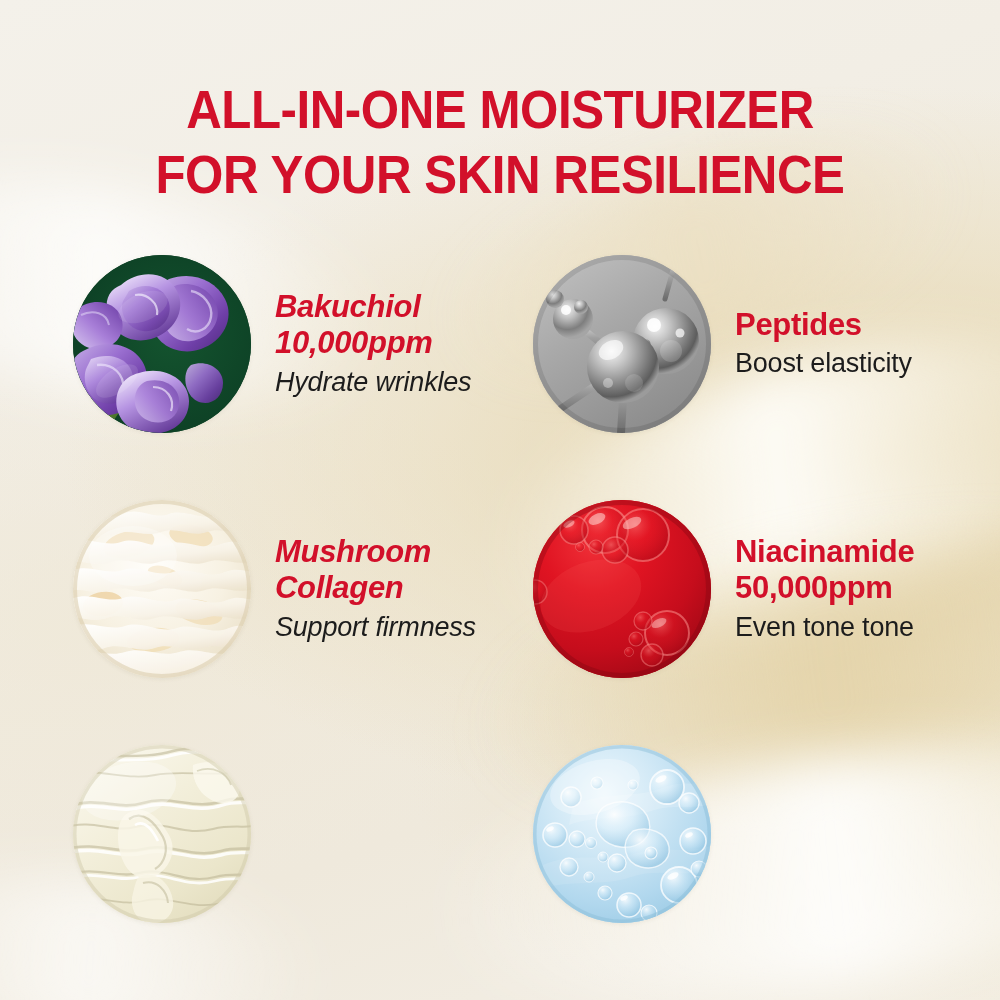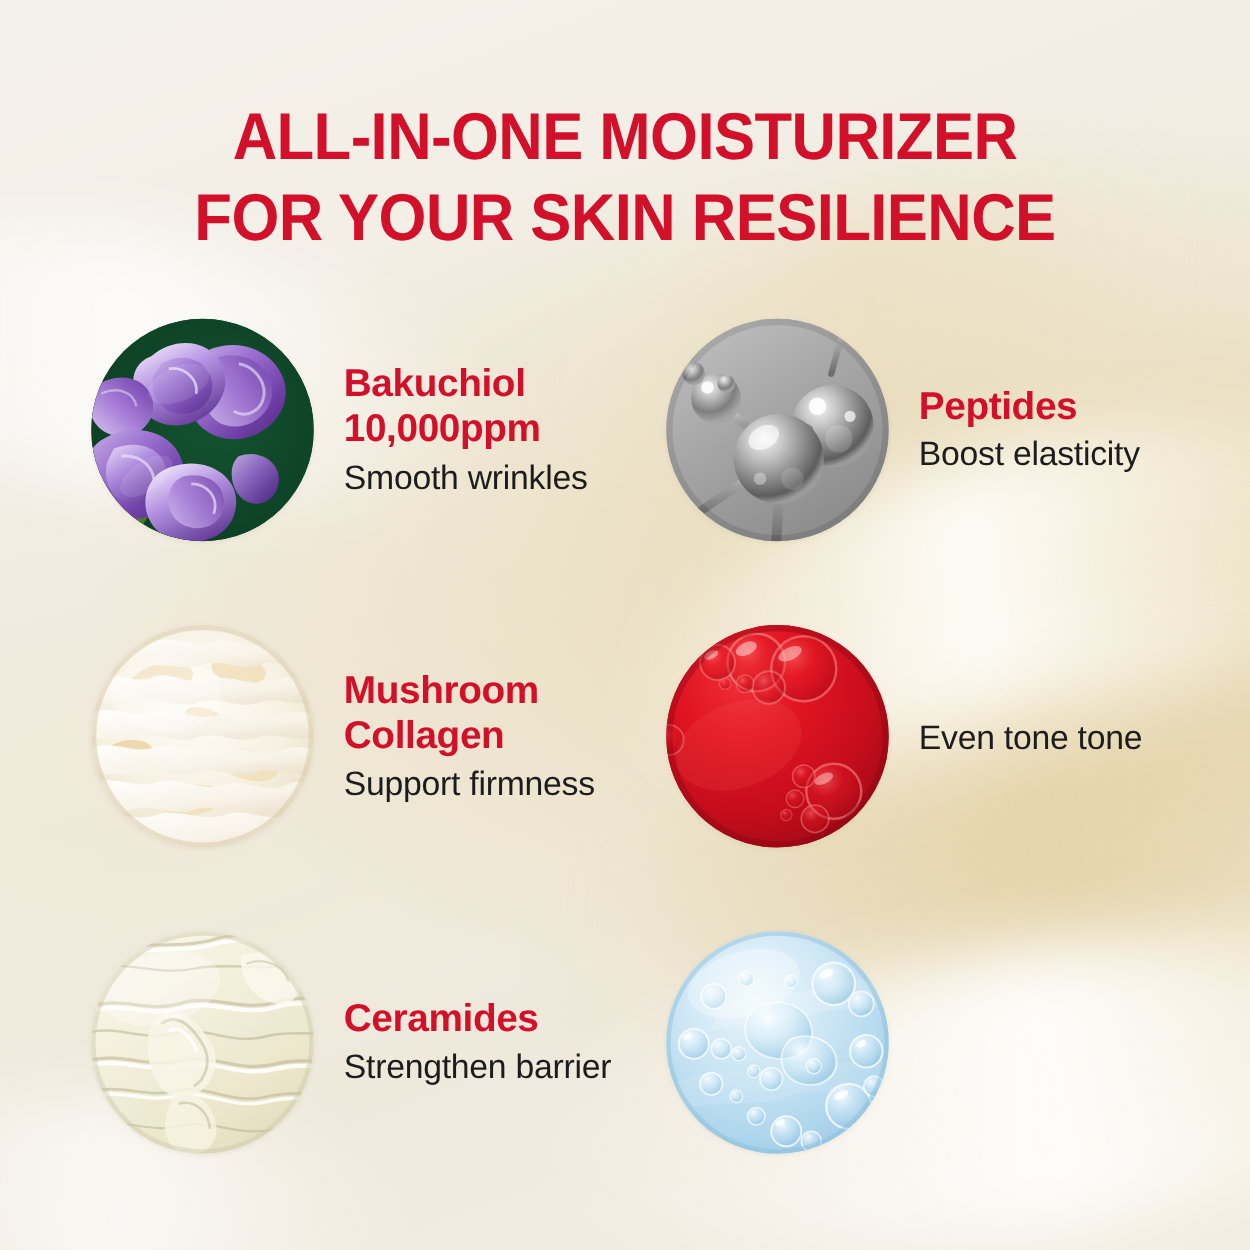--- a/index.html
+++ b/index.html
@@ -51,21 +51,21 @@
     letter-spacing:-0.5px;
     transform: scaleX(.93);
   }
   .headline .hl-line { display:block; white-space:nowrap; }
 
   
   .grid {
     position:absolute; top:255px; left:0; width:1000px; height:720px;
   }
   .cell { position:absolute; display:flex; align-items:center; }
-  .col-l { left:73px; }
+  .col-l { left:73px;font-style:italic; }
   .col-r { left:533px; }
   .row-1 { top:0px; }
   .row-2 { top:245px; }
   .row-3 { top:490px; }
 
   .thumb {
     width:178px; height:178px; border-radius:50%;
     flex:0 0 178px; position:relative; overflow:hidden;
     box-shadow: 0 1px 4px rgba(120,105,70,.10);
   }
@@ -164,21 +164,21 @@
 
         <path d="M118 110 C134 104 150 114 150 128 C150 144 136 152 124 146 C112 140 108 118 118 110 Z" fill="url(#petA)" opacity=".92"></path>
 
         <ellipse cx="70" cy="52" rx="26" ry="14" fill="#ffffff" opacity=".10" transform="rotate(-22 70 52)"></ellipse>
         <ellipse cx="44" cy="126" rx="24" ry="12" fill="#ffffff" opacity=".10" transform="rotate(-34 44 126)"></ellipse>
       </svg>
     </div>
     <div class="txt">
       <div class="name">Bakuchiol
 10,000ppm</div>
-      <div class="desc">Smooth wrinkles</div>
+      <div class="desc">Hydrate wrinkles</div>
     </div>
   </div>
 
   <div class="cell col-l row-2">
     <div class="thumb t-mushroom">
       <svg viewBox="0 0 178 178" preserveAspectRatio="xMidYMid slice">
         <defs>
           <radialGradient id="mshBg" cx="45%" cy="36%" r="76%">
             <stop offset="0%" stop-color="#fffdf8"></stop>
             <stop offset="55%" stop-color="#f7f1e2"></stop>
@@ -325,20 +325,22 @@
           <circle cx="103" cy="139" r="7" fill="url(#bubR)" stroke="#ff9c96" stroke-opacity=".4" stroke-width="1.2"></circle>
           <circle cx="119" cy="155" r="11" fill="url(#bubR)" stroke="#ff9c96" stroke-opacity=".42" stroke-width="1.4"></circle>
           <circle cx="96" cy="152" r="4.5" fill="url(#bubR)" stroke="#ff9c96" stroke-opacity=".35" stroke-width="1"></circle>
         </g>
 
         <ellipse cx="58" cy="96" rx="52" ry="34" fill="#ff6a66" opacity=".14" transform="rotate(-20 58 96)"></ellipse>
         <circle cx="89" cy="89" r="87" fill="none" stroke="#7d0510" stroke-opacity=".35" stroke-width="6"></circle>
       </svg>
     </div>
     <div class="txt">
+      <div class="name">Niacinamide
+50,000ppm</div>
       <div class="desc">Even tone tone</div>
     </div>
   </div>
 
   <div class="cell col-l row-3">
     <div class="thumb t-ceramide">
       <svg viewBox="0 0 178 178" preserveAspectRatio="xMidYMid slice">
         <defs>
           <linearGradient id="creamBg" x1="0.1" y1="0" x2="0.8" y2="1">
             <stop offset="0%" stop-color="#fbf9ef"></stop>
@@ -370,24 +372,20 @@
         <path d="M62 80 C72 74 80 86 85 96" fill="none" stroke="#ffffff" stroke-opacity=".9" stroke-width="2.6"></path>
 
         <path d="M66 132 C84 124 98 140 100 156 C102 170 90 180 76 178 C62 176 56 160 60 148 C62 140 63 135 66 132 Z" fill="#f7f4e4" opacity=".8"></path>
         <path d="M70 138 C84 134 94 146 95 158" fill="none" stroke="#b9b391" stroke-opacity=".5" stroke-width="2"></path>
 
         <path d="M120 20 C140 12 160 22 166 38 C170 50 160 60 148 58 C132 56 118 40 120 20 Z" fill="#fbf9ee" opacity=".8"></path>
         <path d="M124 26 C140 20 154 28 158 40" fill="none" stroke="#b9b391" stroke-opacity=".45" stroke-width="1.8"></path>
         <ellipse cx="56" cy="46" rx="48" ry="28" fill="#ffffff" opacity=".30" transform="rotate(-14 56 46)"></ellipse>
         <circle cx="89" cy="89" r="88" fill="none" stroke="#cfc8a8" stroke-opacity=".45" stroke-width="5"></circle>
       </svg>
-    </div>
-    <div class="txt">
-      <div class="name">Ceramides</div>
-      <div class="desc">Strengthen barrier</div>
     </div>
   </div>
 
   <div class="cell col-r row-3">
     <div class="thumb t-hyaluron">
       <svg viewBox="0 0 178 178" preserveAspectRatio="xMidYMid slice">
         <defs>
           <radialGradient id="blueBg" cx="40%" cy="28%" r="84%">
             <stop offset="0%" stop-color="#eef8fd"></stop>
             <stop offset="35%" stop-color="#d2e9f6"></stop>

